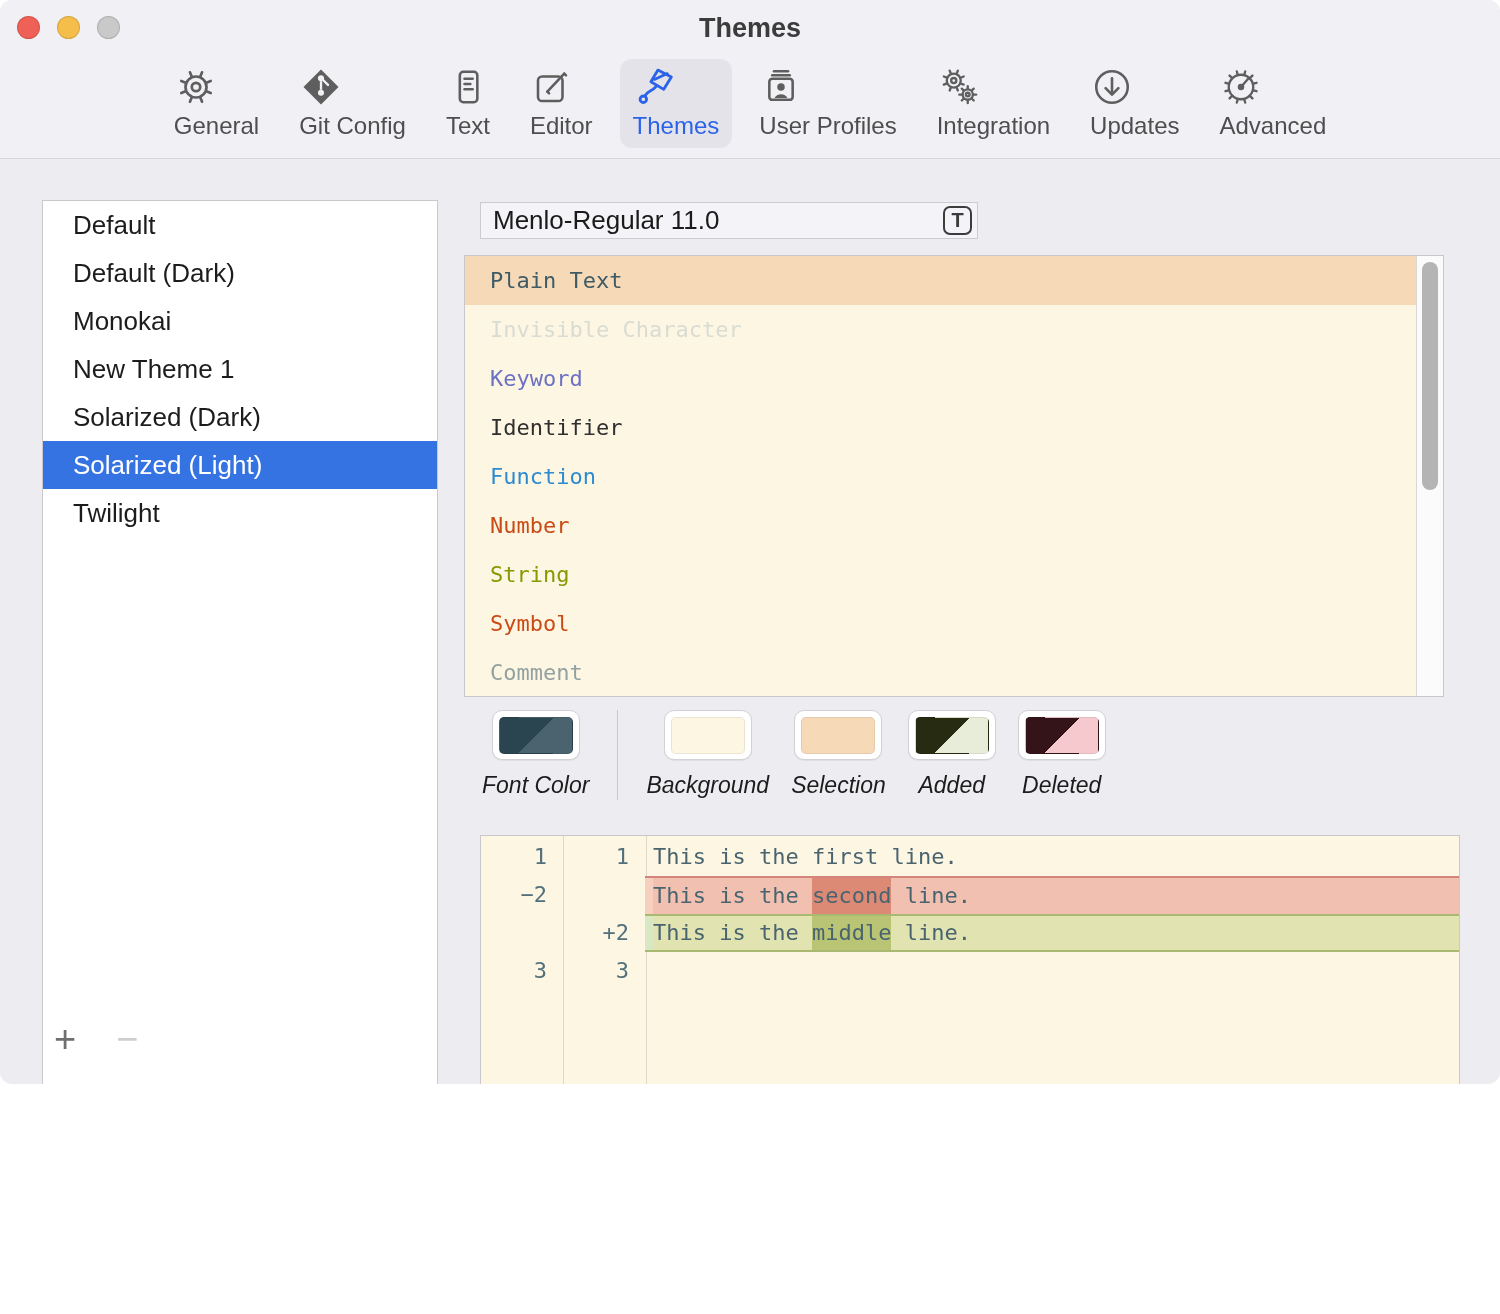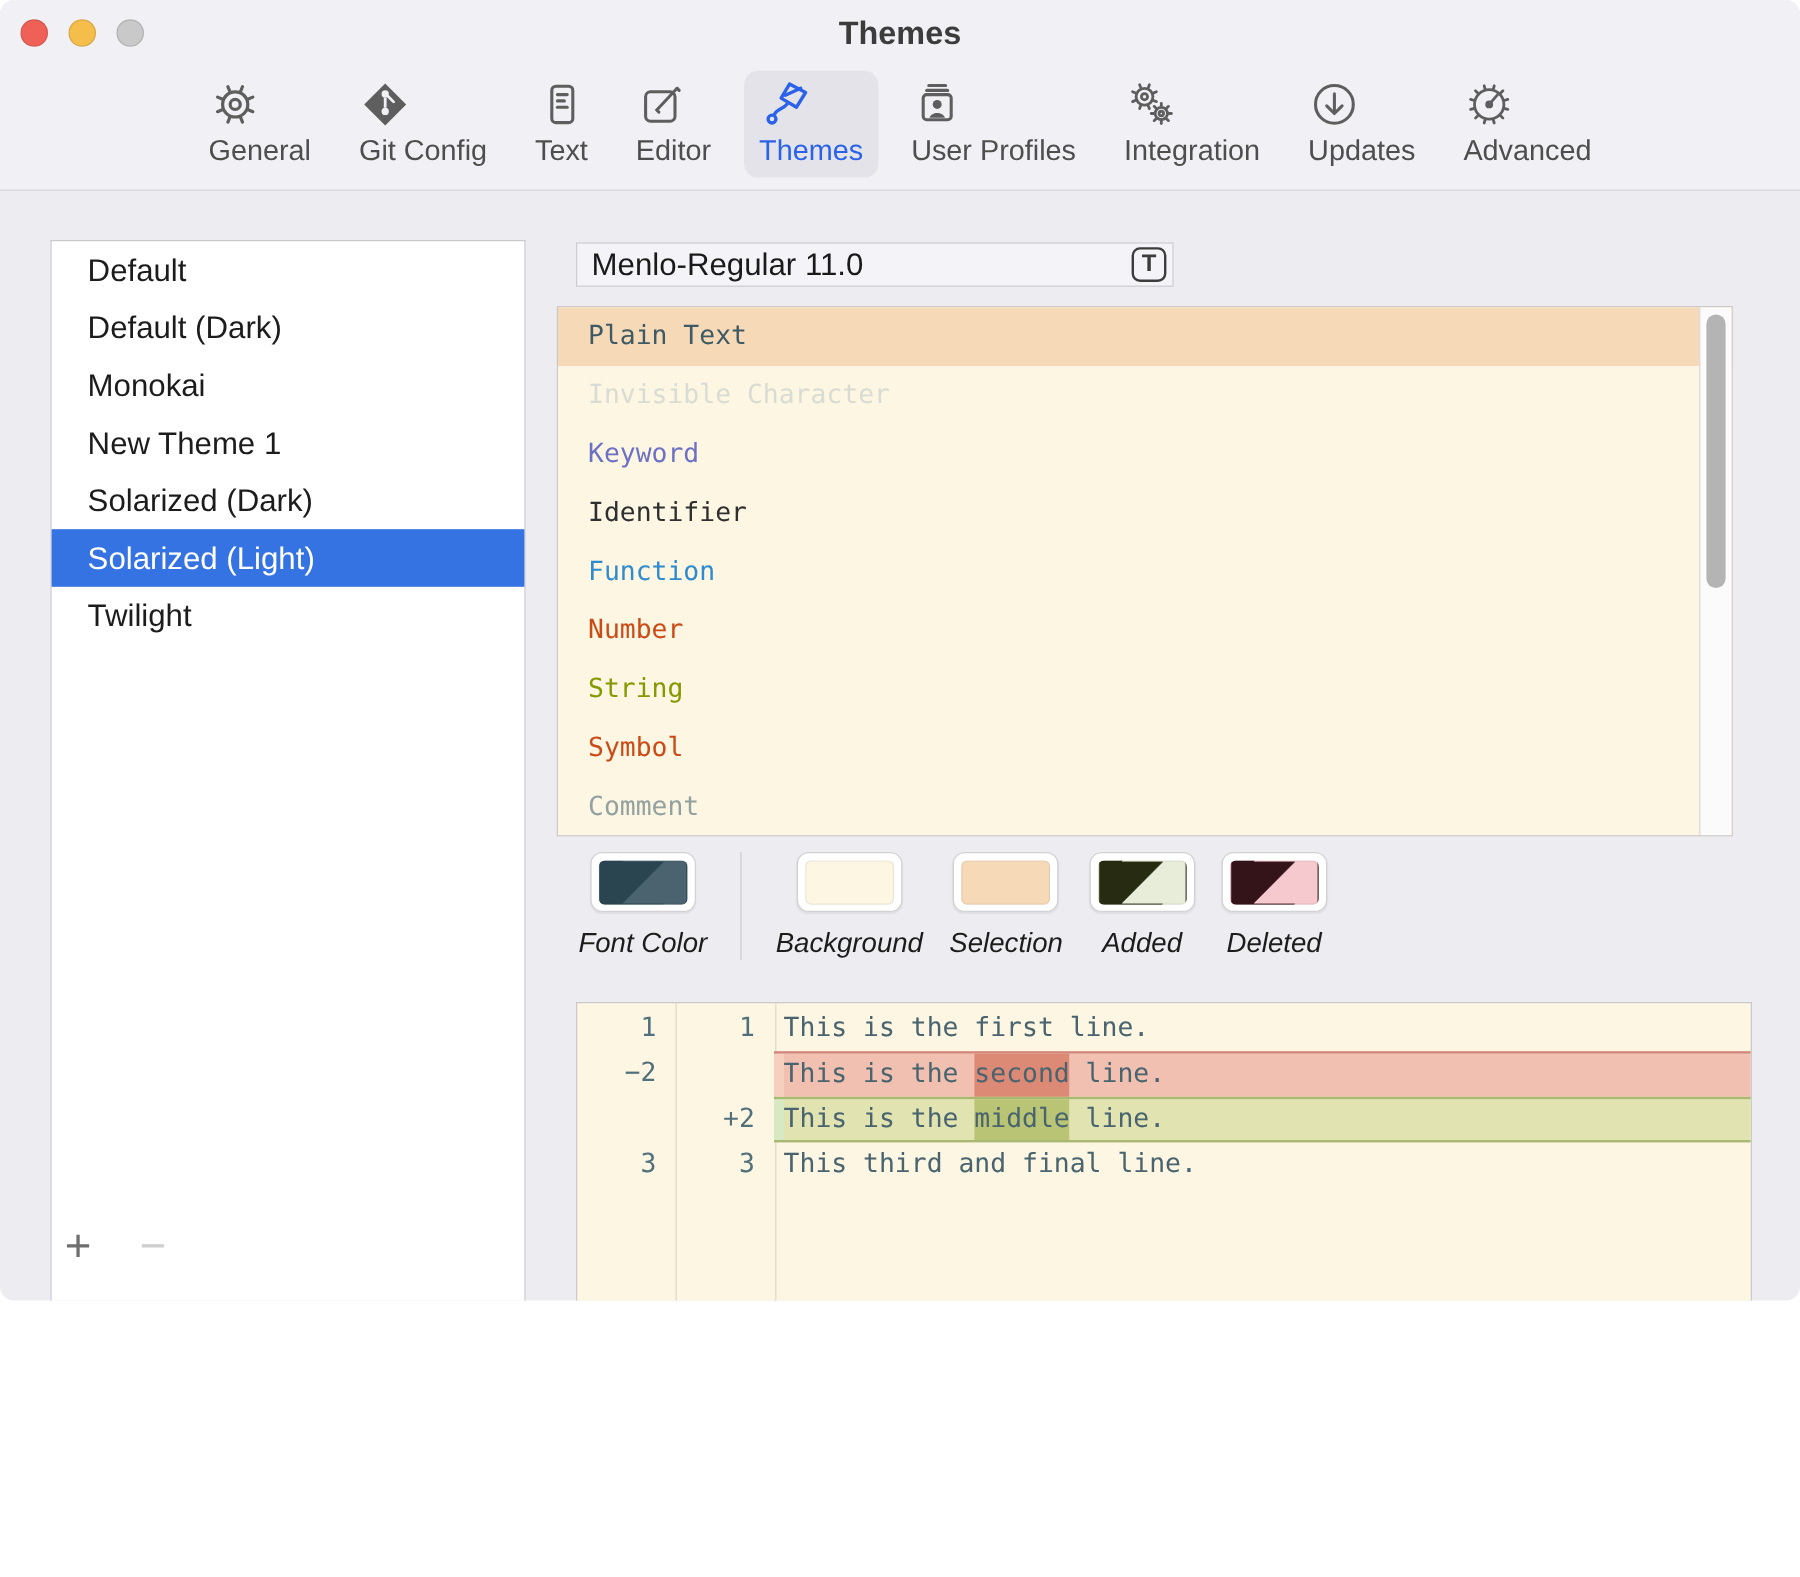--- a/index.html
+++ b/index.html
@@ -315,18 +315,17 @@
           <div class="code"><span class="plain">This is the </span><span class="word">second</span><span class="plain"> line.</span></div>
         </div>
         <div class="drow added">
           <div class="gut g1"></div>
           <div class="gut g2">+2</div>
           <div class="code"><span class="plain">This is the </span><span class="word">middle</span><span class="plain"> line.</span></div>
         </div>
         <div class="drow context">
           <div class="gut g1">3</div>
           <div class="gut g2">3</div>
-          <div class="code"><span class="plain">This third and final line.</span></div>
         </div>
       </div>
   </div>
 
 </div>
 
 </body></html>

